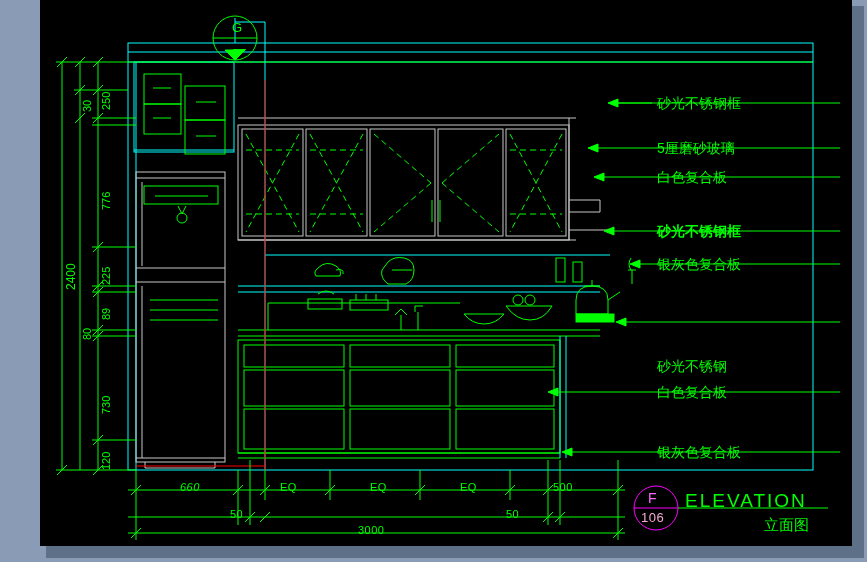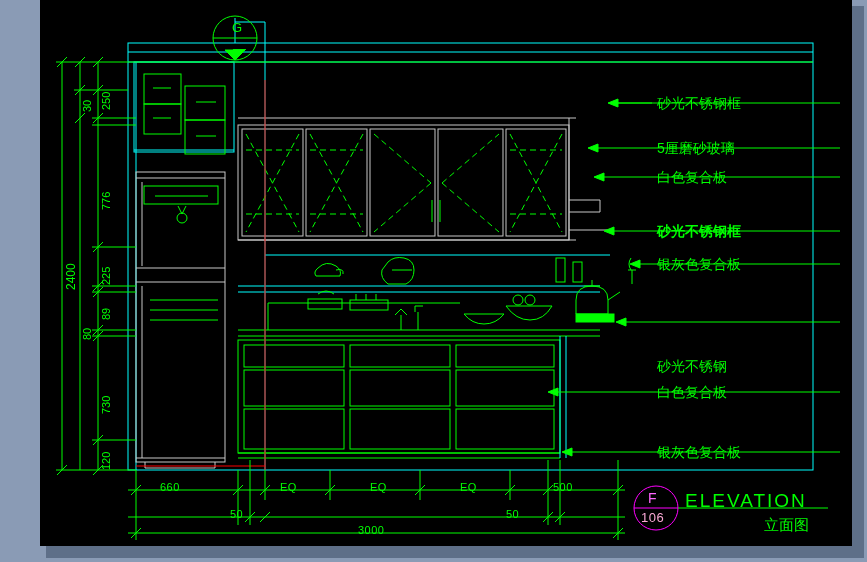--- a/index.html
+++ b/index.html
@@ -317,21 +317,21 @@
           <line x1="205" y1="522" x2="215" y2="512"></line>
           <line x1="220" y1="522" x2="230" y2="512"></line>
           <line x1="503" y1="522" x2="513" y2="512"></line>
           <line x1="515" y1="522" x2="525" y2="512"></line>
           <line x1="91" y1="538" x2="101" y2="528"></line>
           <line x1="573" y1="538" x2="583" y2="528"></line>
         </g>
       </g>
     </svg>
 
-    <span class="txt" style="left:120px;top:481px;">660</span>
+    <span class="txt" style="left:140px;top:481px;font-style:italic;">660</span>
     <span class="txt" style="left:240px;top:481px;">EQ</span>
     <span class="txt" style="left:330px;top:481px;">EQ</span>
     <span class="txt" style="left:420px;top:481px;">EQ</span>
     <span class="txt" style="left:513px;top:481px;">500</span>
     <span class="txt" style="left:190px;top:508px;">50</span>
     <span class="txt" style="left:466px;top:508px;">50</span>
     <span class="txt" style="left:318px;top:524px;">3000</span>
 
     <svg width="200" height="70" style="left:588px;top:482px;">
       <g stroke="#ff00ff" fill="none">

